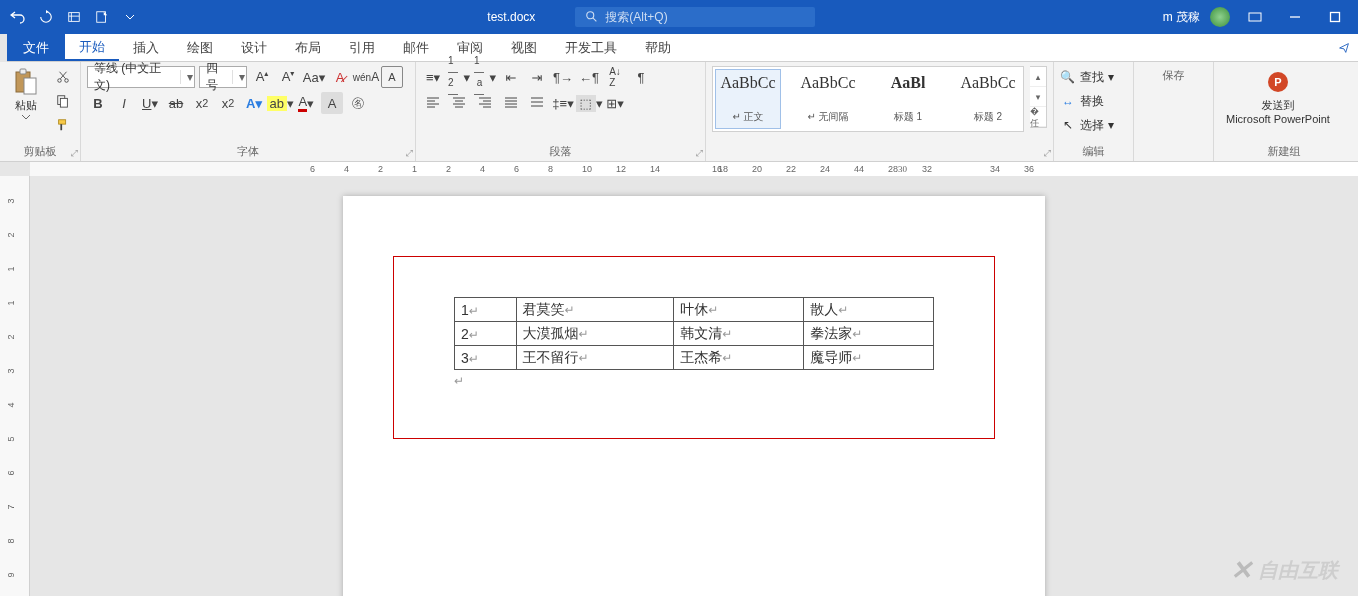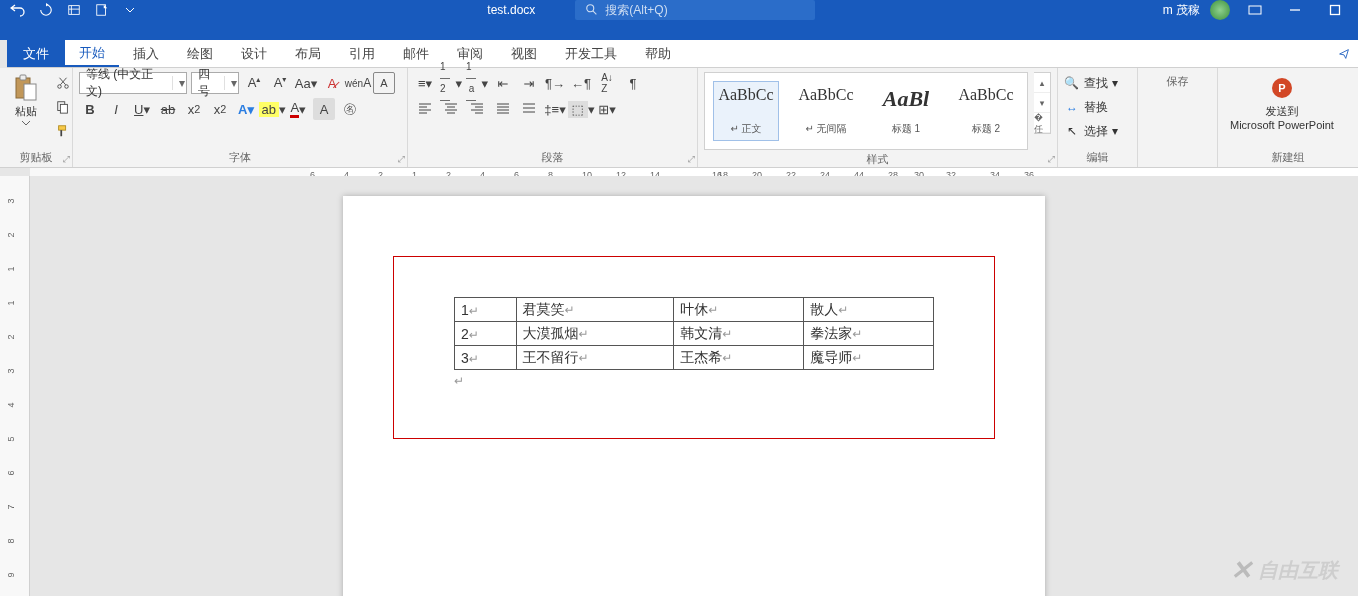--- a/index.html
+++ b/index.html
@@ -1,19 +1,19 @@
 <!DOCTYPE html>
 <html><head>
 <meta charset="utf-8">
 <style>
 * { box-sizing: border-box; margin: 0; padding: 0; font-family: "Microsoft YaHei", "Segoe UI", sans-serif; }
 body { width: 1358px; height: 596px; background: #e6e6e6; overflow: hidden; position: relative; }
 
 
-.title-bar { height: 40px; background: #185abd; display: flex; align-items: flex-start; color: #fff; font-size: 12px; }
+.title-bar { height: 34px; background: #185abd; display: flex; align-items: center; color: #fff; font-size: 12px; }
 .title-left { display: flex; align-items: center; gap: 8px; padding: 0 8px; }
 .title-left .qat-btn { width: 20px; height: 20px; display: flex; align-items: center; justify-content: center; cursor: pointer; }
 .title-center { flex: 1; display: flex; align-items: center; justify-content: center; gap: 40px; }
 .doc-name { color: #fff; font-size: 12px; }
 .search-box { display: flex; align-items: center; background: #2b6dc9; padding: 3px 10px; border-radius: 2px; gap: 6px; min-width: 240px; }
 .search-box input { background: transparent; border: none; color: #fff; font-size: 12px; outline: none; width: 200px; }
 .search-box input::placeholder { color: #cdddf2; }
 .title-right { display: flex; align-items: center; gap: 10px; padding: 0 8px; }
 .user-name { font-size: 12px; }
 .avatar { width: 20px; height: 20px; border-radius: 50%; background: radial-gradient(#8fd18e, #3a8f3a); }
@@ -32,25 +32,25 @@
 .group-body { flex: 1; display: flex; align-items: flex-start; gap: 6px; }
 .group-label { font-size: 11px; color: #666; text-align: center; padding-top: 2px; }
 .group .launcher { position: absolute; right: 2px; bottom: 2px; font-size: 9px; color: #888; cursor: pointer; }
 .big-btn { display: flex; flex-direction: column; align-items: center; gap: 2px; padding: 2px 6px; cursor: pointer; font-size: 11px; color: #333; text-align: center; }
 .big-btn .ico { width: 28px; height: 28px; display:flex; align-items:center; justify-content:center; }
 .row { display: flex; align-items: center; gap: 4px; }
 .small-btn { width: 22px; height: 22px; display: flex; align-items: center; justify-content: center; cursor: pointer; font-size: 13px; color: #444; border-radius: 2px; }
 .combo { display: flex; align-items: center; border: 1px solid #ababab; background: #fff; height: 22px; font-size: 12px; color: #333; }
 .combo span { padding: 0 6px; }
 .combo .dd { width: 14px; text-align: center; color: #666; border-left: 1px solid #e0e0e0; }
-.styles-gallery { display: flex; gap: 14px; border: 1px solid #d0d0d0; background: #fff; padding: 8px; }
+.styles-gallery { display: flex; gap: 14px; border: 1px solid #d0d0d0; background: #fff; padding: 2px; }
 .style-item { width: 66px; height: 60px; border: 1px solid transparent; display: flex; flex-direction: column; align-items: center; justify-content: space-between; padding: 4px 2px; cursor: pointer; }
 .style-item.sel { border: 1px solid #a0c0e8; background: #eaf2fb; }
 .style-item .prev { font-family: "Times New Roman", serif; font-size: 16px; color: #333; }
-.style-item .prev.big { font-size: 22px; font-weight: bold; font-style: italic; }
+.style-item .prev.big { font-size: 16px; font-weight: bold; }
 .style-item .nm { font-size: 10px; color: #555; }
 .gallery-nav { display:flex; flex-direction:column; border:1px solid #d0d0d0; border-left:none; background:#fff; }
 .gallery-nav div { width:16px; height:20px; display:flex; align-items:center; justify-content:center; font-size:9px; color:#666; cursor:pointer; border-bottom:1px solid #eee; }
 .edit-item { display:flex; align-items:center; gap:4px; font-size:12px; color:#333; cursor:pointer; height:22px; }
 .edit-item .eico { width:16px; height:16px; display:flex; align-items:center; justify-content:center; }
 
 
 .ruler-h { height: 18px; background: #f8f8f8; border-bottom: 1px solid #d0d0d0; position: relative; margin-left: 30px; }
 .ruler-track { position: absolute; left: 280px; right: 0; top: 0; bottom: 0; background: #fff; font-size: 9px; color: #666; display:flex; align-items:center; overflow:hidden; }
 .ruler-track .num { position: absolute; top: 2px; font-size: 9px; color: #666; }
@@ -317,21 +317,20 @@
             <div class="prev">AaBbCc</div>
             <div class="nm">标题 2</div>
           </div>
       </div>
       <div class="gallery-nav">
         <div>▴</div>
         <div>▾</div>
         <div>�任</div>
       </div>
     </div>
-    <div class="group-label">样式</div>
     <div class="launcher">⤢</div>
   </div>
 
   <div class="group" style="min-width:80px">
     <div class="group-body" style="flex-direction:column;gap:2px">
       <div class="edit-item"><span class="eico">🔍</span><span>查找</span>▾</div>
       <div class="edit-item">
           <span class="eico" style="color:#2a7de1">↔</span>
           <span>替换</span>
         </div>
@@ -374,22 +373,22 @@
       <div class="num" style="left: 272px; text-align: right;">10</div>
       <div class="num" style="left: 306px;">12</div>
       <div class="num" style="left: 340px;">14</div>
       <div class="num" style="left: 374px; margin-left: 28px;">16</div>
       <div class="num" style="left: 408px;">18</div>
       <div class="num" style="left: 442px;">20</div>
       <div class="num" style="left: 476px;">22</div>
       <div class="num" style="left: 510px;">24</div>
       <div class="num" style="left: 544px;">44</div>
       <div class="num" style="left: 578px;">28</div>
-      <div class="num" style="left: 604px;">30</div>
-      <div class="num" style="left: 636px;">32</div>
+      <div class="num" style="left: 588px; font-family: Liberation Serif, serif;">30</div>
+      <div class="num" style="left: 612px;">32</div>
       <div class="num" style="left: 680px;">34</div>
       <div class="num" style="left: 714px;">36</div>
     </div>
 </div>
 
 <div class="workarea">
   <div class="ruler-v" id="rulerV">
       <div class="vnum" style="top: 20px;">3</div>
       <div class="vnum" style="top: 54px;">2</div>
       <div class="vnum" style="top: 88px;">1</div>

